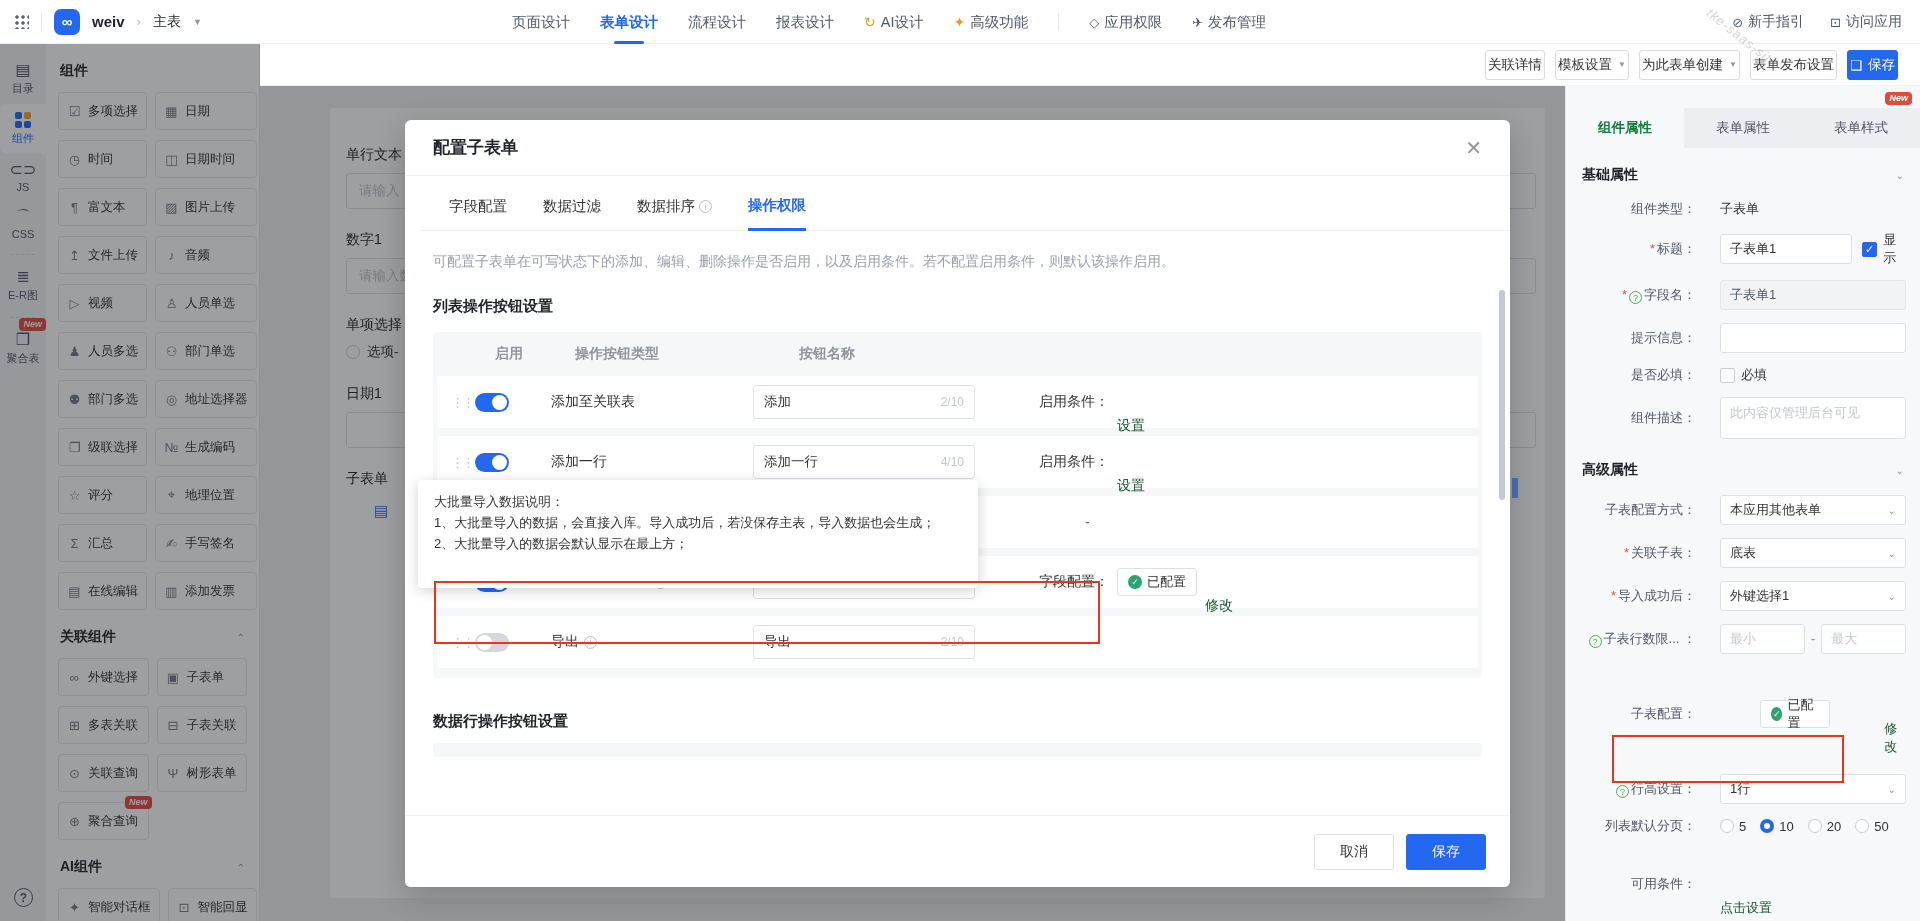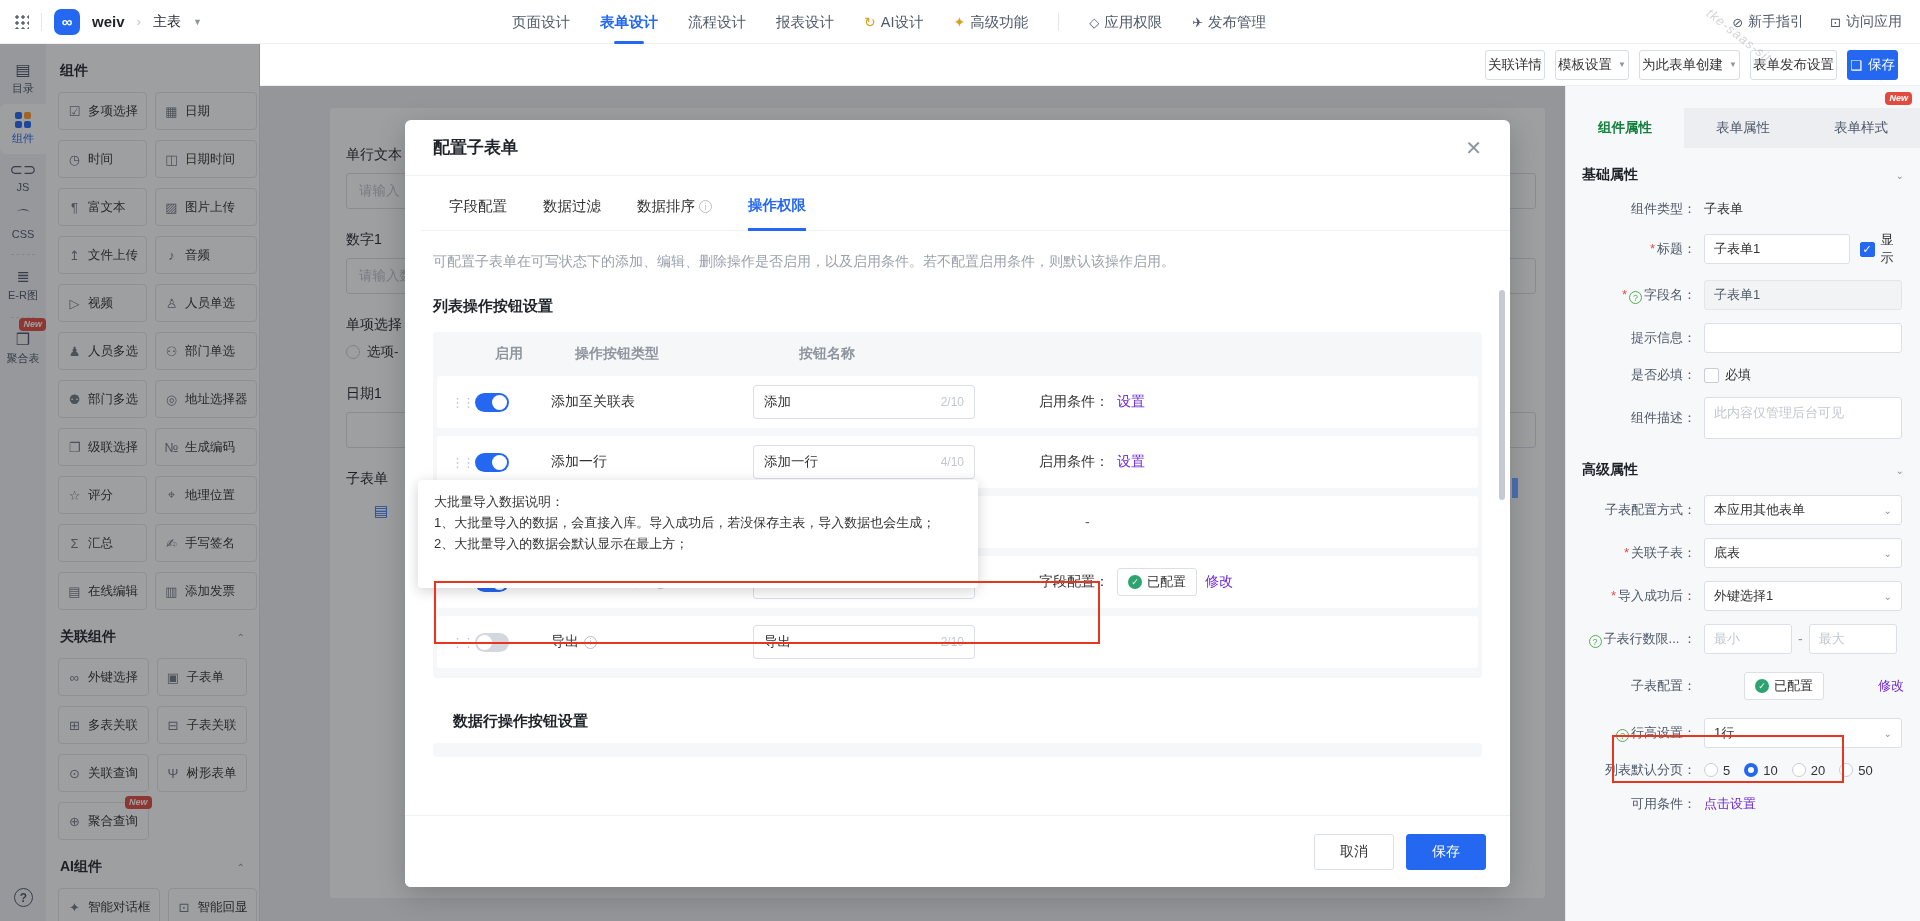--- a/index.html
+++ b/index.html
@@ -90,38 +90,38 @@
           border-left:1px solid #e5e6eb;z-index:5;}
   .rtabs{display:flex;height:40px;background:#eceef1;margin-top:22px;}
   .rtab{flex:1;display:flex;align-items:center;justify-content:center;font-size:13.5px;color:#4e5969;cursor:pointer;}
   .rtab.active{background:#f7f8fa;color:#15803d;font-weight:bold;}
   .rp-newtag{position:absolute;top:6px;right:8px;}
   .rbody{padding:16px 14px;}
   .rsec{display:flex;align-items:center;justify-content:space-between;font-size:14px;font-weight:bold;
         color:#1f2329;margin:2px 2px 16px;}
   .rsec .chev{color:#8f959e;font-size:10px;font-weight:normal;}
   .p-row{display:flex;align-items:center;margin-bottom:13px;position:relative;}
-  .p-label{width:116px;text-align:right;color:#4e5969;font-size:13px;flex-shrink:0;margin-right:8px;white-space:nowrap;}
+  .p-label{width:116px;text-align:right;color:#4e5969;font-size:13px;flex-shrink:0;margin-right:24px;white-space:nowrap;}
   .req{color:#e34d43;margin-right:2px;}
   .helpq{display:inline-flex;width:13px;height:13px;border:1px solid #57a957;color:#57a957;border-radius:50%;
          font-size:9px;align-items:center;justify-content:center;margin-right:2px;vertical-align:-2px;}
   .p-input,.p-select{height:30px;border:1px solid #dcdfe6;border-radius:3px;background:#fff;display:flex;
          align-items:center;padding:0 9px;font-size:13px;color:#333;}
   .p-select{justify-content:space-between;}
   .p-select .chev{color:#8f959e;font-size:10px;}
   .p-input.disabled{background:#f2f3f5;border-color:#e5e6eb;color:#4e5969;}
   .p-input.empty{color:#c2c7cf;}
   .w198{width:198px;} .w150{width:148px;} .w88{width:88px;}
   .cbx{width:15px;height:15px;border-radius:2px;border:1px solid #c9cdd4;background:#fff;flex-shrink:0;}
   .cbx.checked{background:#2468f2;border-color:#2468f2;color:#fff;font-size:11px;display:flex;
                align-items:center;justify-content:center;}
   .p-text{font-size:13px;color:#333;}
   .p-area{width:198px;height:42px;border:1px solid #dcdfe6;border-radius:3px;background:#fff;
           padding:6px 9px;font-size:13px;color:#c2c7cf;}
-  .link{color:#6d28d9;font-size:13px;cursor:pointer;}
+  .link{color:#14532d;font-size:13px;cursor:pointer;margin-top:48px;}
   .badge-btn{height:28px;border:1px solid #dcdfe6;border-radius:3px;background:#fff;display:inline-flex;
           align-items:center;gap:5px;padding:0 10px;font-size:13px;color:#333;cursor:pointer;}
   .gcheck{width:14px;height:14px;border-radius:50%;background:#2ba471;color:#fff;font-size:9px;
           display:flex;align-items:center;justify-content:center;}
   .radio-grp{display:flex;align-items:center;gap:6px;font-size:13px;color:#333;}
   .radio-grp .opt{display:flex;align-items:center;gap:5px;margin-right:8px;}
   .radio.sel{border:4px solid #2468f2;}
 
   
   .dim-left{position:absolute;left:0;top:44px;width:260px;height:877px;background:rgba(23,26,32,.42);z-index:10;}
@@ -681,21 +681,21 @@
             <span class="info-ic">i</span>
           </span>
         <span class="op-name">
             <span>导出</span>
             <span class="op-count">2/10</span>
           </span>
         <span class="r-dash2">-</span>
       </div>
     </div>
 
-    <div class="m-h3" style="margin-top:34px;margin-bottom:12px;margin-left:20px;">数据行操作按钮设置</div>
+    <div class="m-h3" style="margin-top:34px;margin-bottom:12px;">数据行操作按钮设置</div>
     <div class="strip"></div>
   </div>
   <div class="m-foot">
     <span class="m-btn">取消</span>
     <span class="m-btn primary">保存</span>
   </div>
   <div class="m-scroll"></div>
 </div>
 
 <div class="tooltip">

